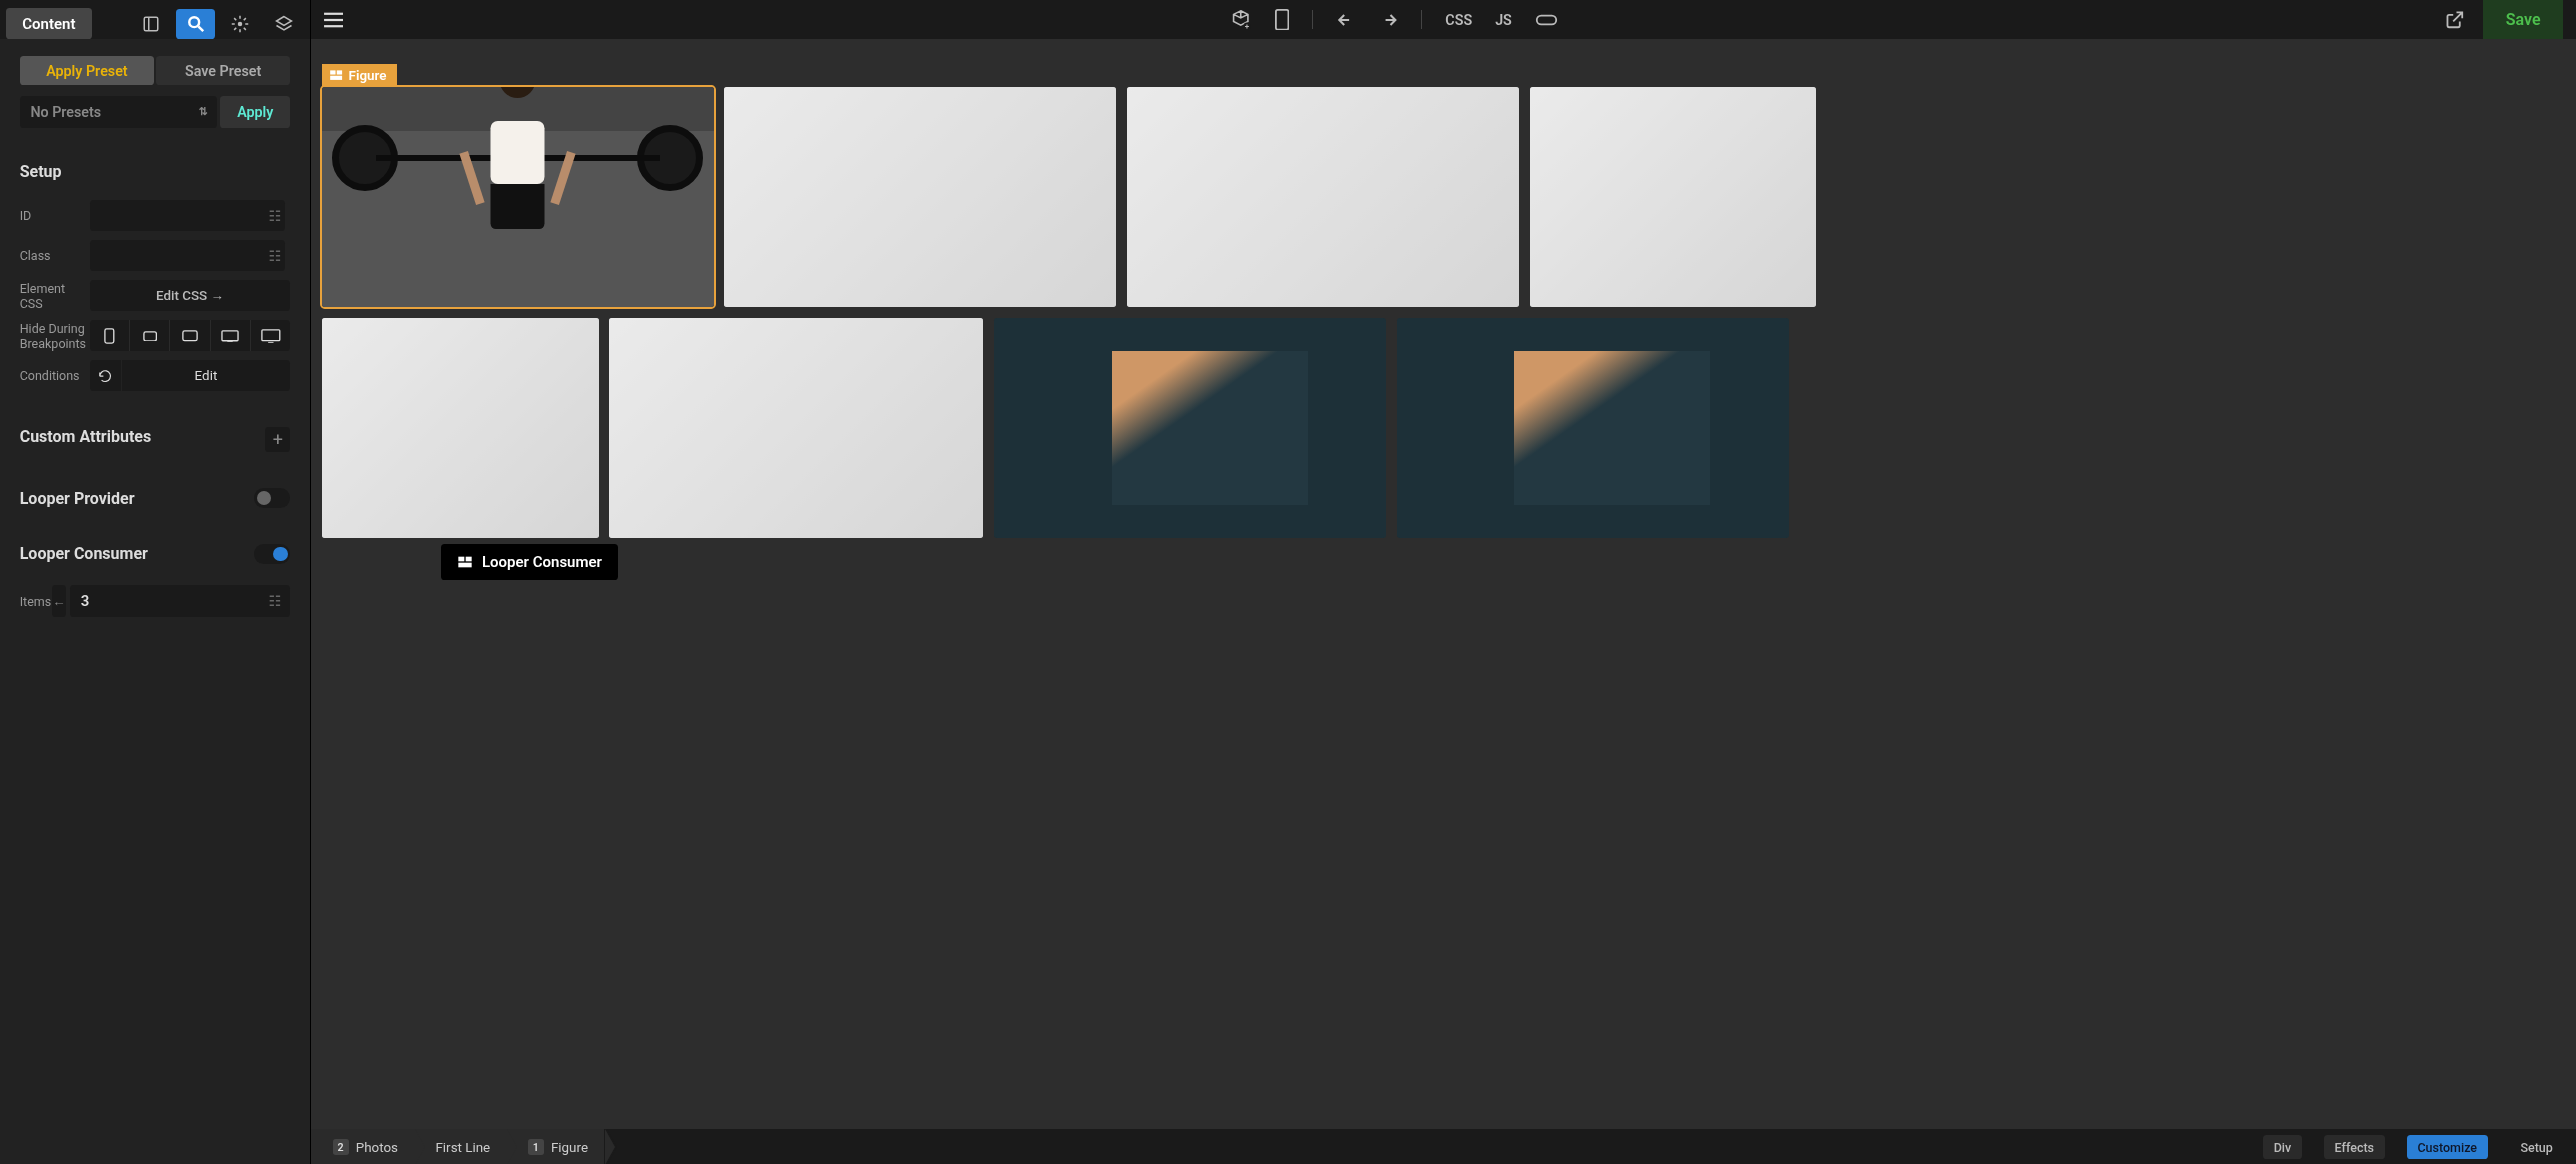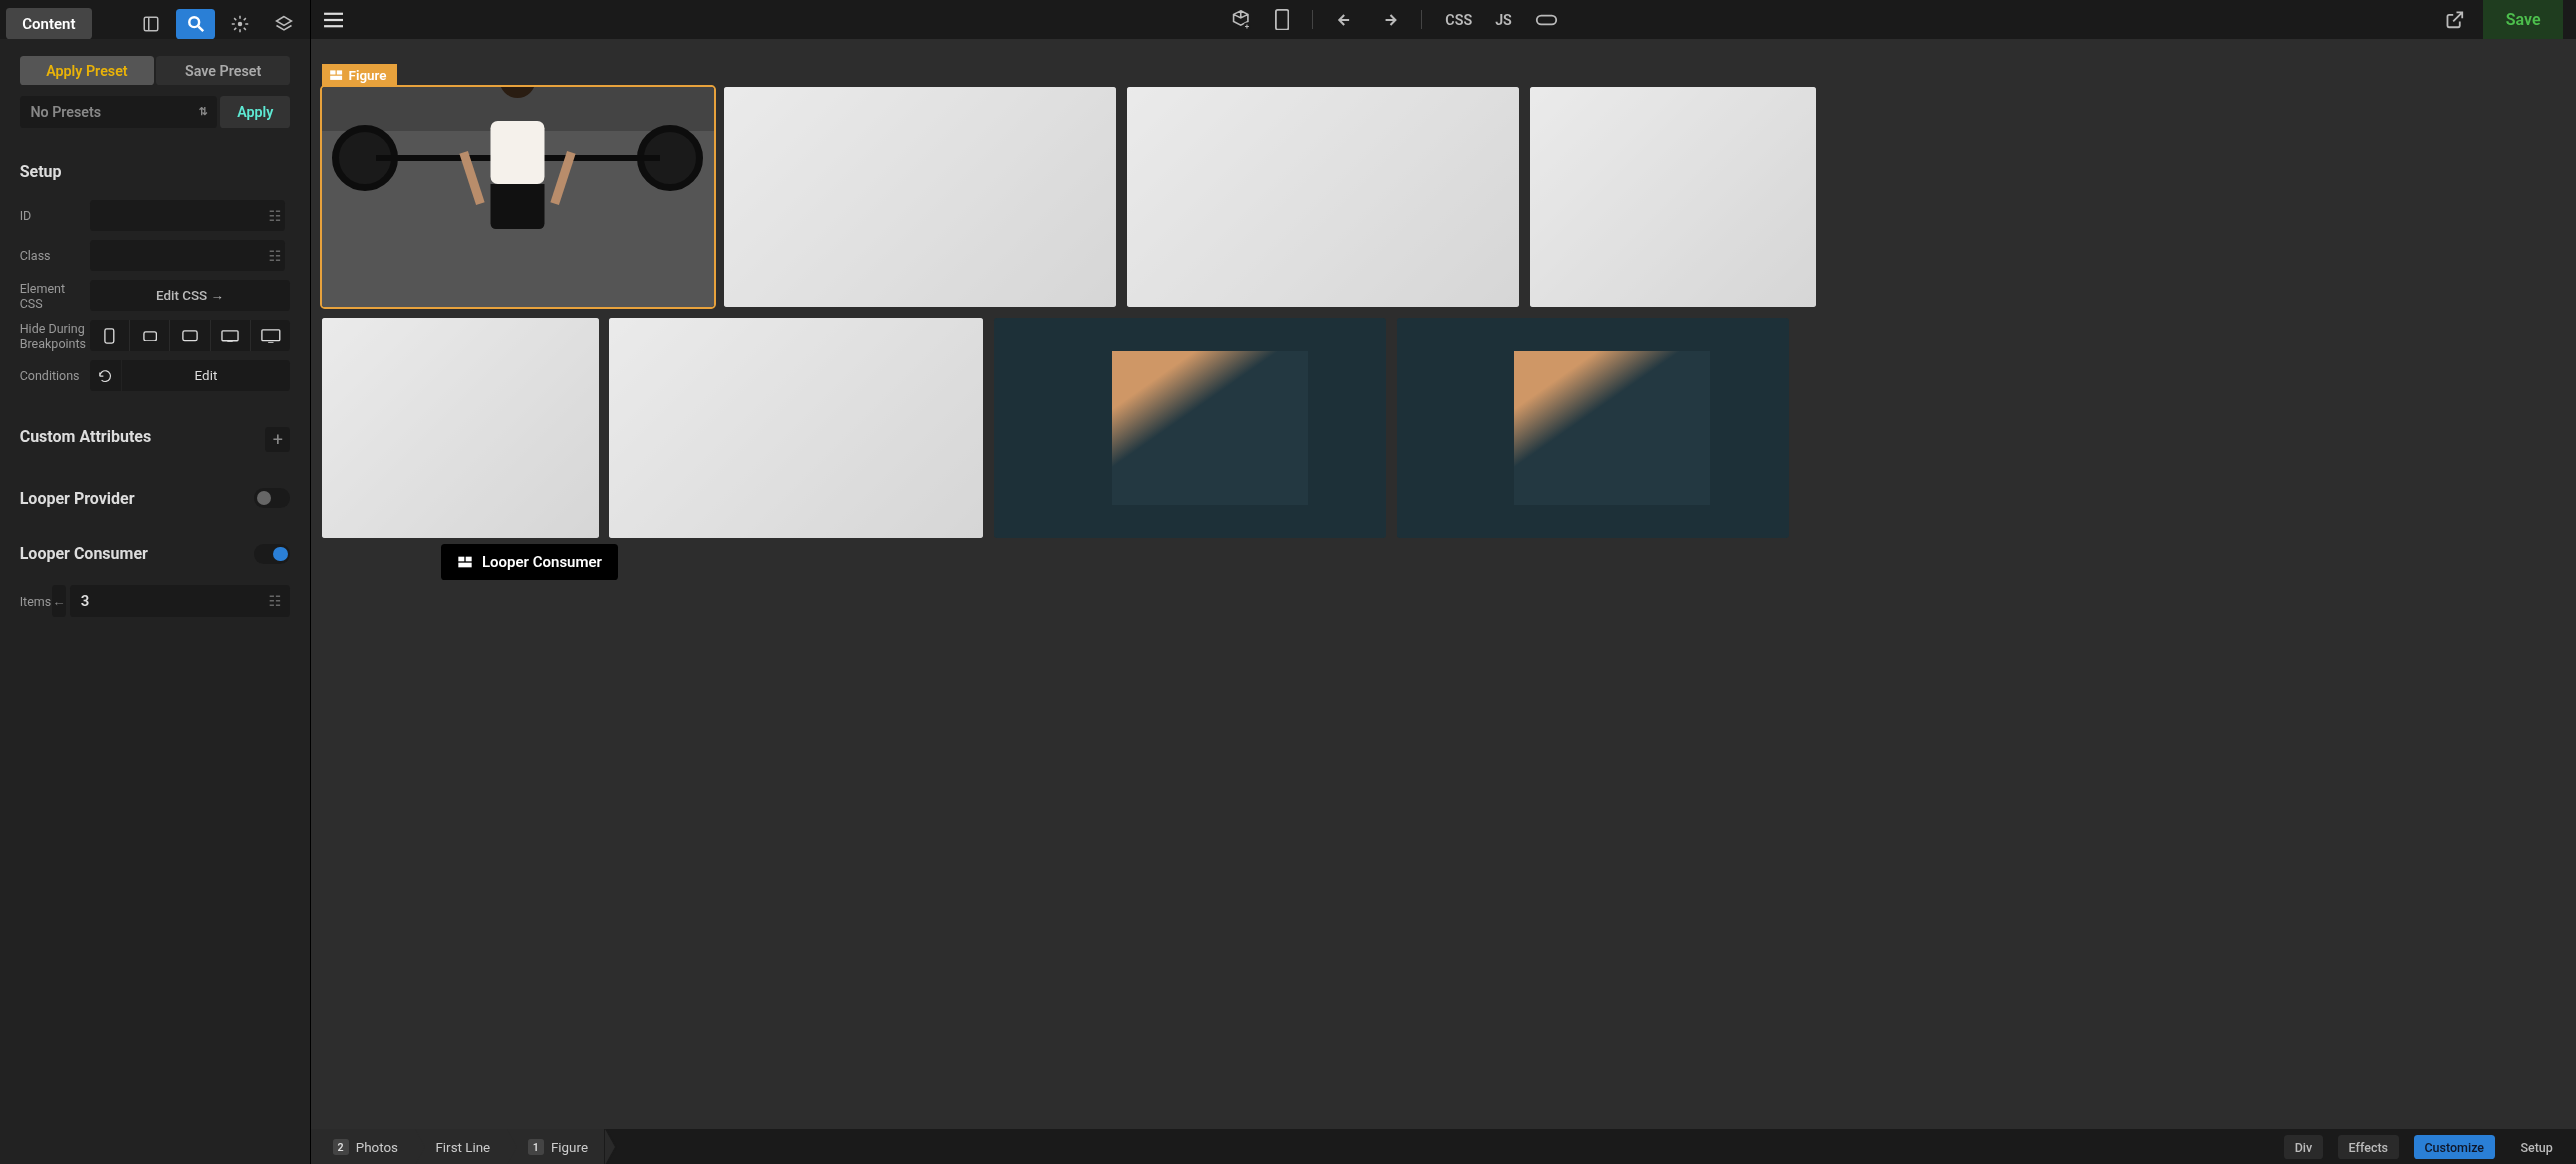--- a/index.html
+++ b/index.html
@@ -70,21 +70,21 @@
 .person-back .arm.la{left:3.6px;transform:rotate(-18deg);} .person-back .arm.ra{right:3.6px;transform:rotate(18deg);}
 .person-back .short{width:54px;height:45px;background:#111;margin:0 auto;border-radius:0 0 5.4px 5.4px;}
 .img-generic { background:linear-gradient(135deg,#ccc,#999); }
 .looper-badge { position:absolute; top:505px; left:130px; background:#000; color:#fff; font-size:15px; font-weight:600; padding:9px 16px; border-radius:3.6px; display:flex; align-items:center; gap:9px; z-index:6;}
 .bottombar { height:36px; background:#1a1a1a; display:flex; align-items:center; }
 .breadcrumb { display:flex; align-items:center; height:100%; }
 .bc-item { height:100%; display:flex; align-items:center; padding:0 16px 0 21.5px; gap:7.2px; background:#2a2a2a; position:relative; cursor:pointer; color:#ccc; font-size:13.4px; }
 .bc-item::after { content:""; position:absolute; right:-10.7px; top:0; width:0; height:0; border-top:18px solid transparent; border-bottom:18px solid transparent; border-left:10.7px solid #2a2a2a; z-index:1;}
 .bc-item::before { content:""; position:absolute; right:-12.5px; top:0; width:0; height:0; border-top:18px solid transparent; border-bottom:18px solid transparent; border-left:10.7px solid #1a1a1a; z-index:0;}
 .bc-badge { background:#444; color:#ddd; font-size:10.7px; width:16px; height:16px; border-radius:2.7px; display:flex; align-items:center; justify-content:center; font-weight:600;}
-.bottom-right { margin-left:auto; display:flex; gap:15px; padding-right:12.5px; align-items:center; }
+.bottom-right { margin-left:auto; display:flex; gap:22px; padding-right:12.5px; align-items:center; }
 .br-btn { padding:4.5px 10.7px; border:none; border-radius:3.6px; background:#2a2a2a; color:#bbb; font-size:12.5px; font-weight:500; cursor:pointer;}
 .br-btn.active { background:#2a7fd6; color:#0f172a; }
 .br-btn.nobg { background:none; }
 svg { display:block; }
 .dark-img{background:#1d3038;position:relative;}
 .dark-img .fore{position:absolute;left:30%;top:15%;width:50%;height:70%;background:linear-gradient(145deg,#cf9766 20%,#233841 40%);}
 </style>
 </head>
 <body>
 

